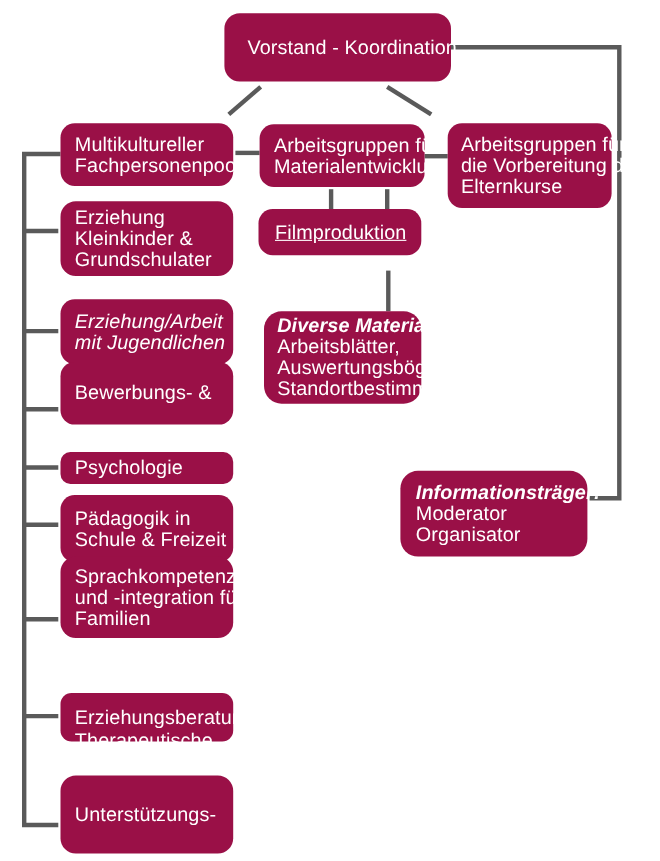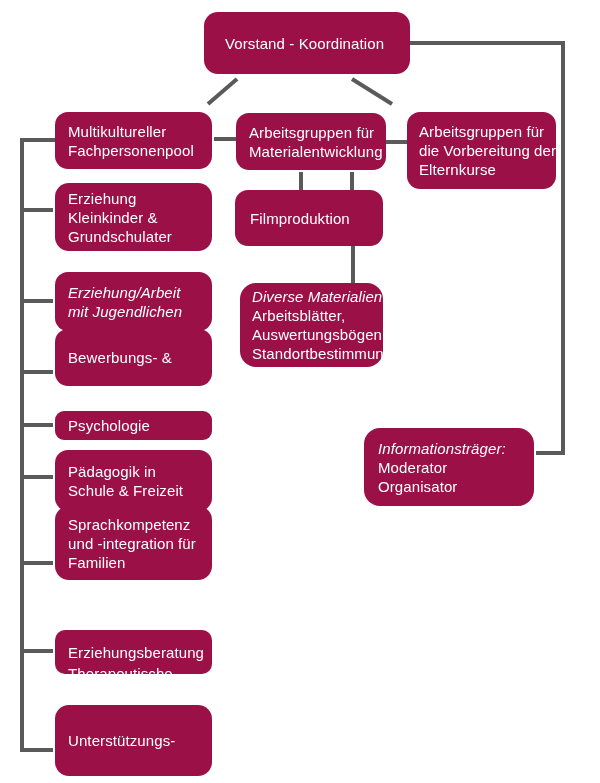--- a/index.html
+++ b/index.html
@@ -8,36 +8,36 @@
     width:600px;height:783px;
     background:#ffffff;
     font-family:"Liberation Sans",sans-serif;
     overflow:hidden;
   }
   #connectors{position:absolute;left:0;top:0;width:600px;height:783px;}
   .node{
     position:absolute;
     background:#9A1047;
     color:#ffffff;
-    font-size:15px;
+    font-size:18px;
     line-height:19px;
     display:flex;
     flex-direction:column;
     justify-content:center;
     box-sizing:border-box;
     letter-spacing:.1px;
   }
   .node .line{white-space:nowrap;}
-  .em{font-weight:normal;font-style:italic;}
+  .em{font-weight:bold;font-style:italic;}
 
   #nb-vorstand   {left:204px;top:12px; width:206px;height:62px;border-radius:14px;padding-left:21px;}
   #nb-multi      {left:55px; top:112px;width:157px;height:57px;border-radius:13px;padding-left:13px;}
   #nb-material   {left:236px;top:113px;width:150px;height:57px;border-radius:13px;padding-left:13px;}
   #nb-eltern     {left:407px;top:112px;width:149px;height:77px;border-radius:13px;padding-left:12px;}
-  #nb-film       {left:235px;top:190px;width:148px;height:56px;border-radius:13px;padding-left:15px;}
+  #nb-film       {left:235px;top:190px;width:148px;height:42px;border-radius:13px;padding-left:15px;text-decoration:underline;}
   #nb-diverse    {left:240px;top:283px;width:143px;height:84px;border-radius:16px;padding-left:12px;}
   #nb-erzklein   {left:55px; top:183px;width:157px;height:68px;border-radius:14px;padding-left:13px;}
   #nb-erzjugend  {left:55px; top:272px;width:157px;height:59px;border-radius:13px;padding-left:13px;font-style:italic;}
   #nb-bewerbung  {left:55px; top:329px;width:157px;height:57px;border-radius:13px;padding-left:13px;}
   #nb-psych      {left:55px; top:411px;width:157px;height:29px;border-radius:9px; padding-left:13px;}
   #nb-paed       {left:55px; top:450px;width:157px;height:61px;border-radius:13px;padding-left:13px;}
   #nb-sprach     {left:55px; top:506px;width:157px;height:74px;border-radius:14px;padding-left:13px;}
   #nb-beratung   {left:55px; top:630px;width:157px;height:44px;border-radius:10px;padding-left:13px;}
   #nb-therapie   {left:55px; top:705px;width:157px;height:71px;border-radius:14px;padding-left:13px;gap:48px;}
   #nb-info       {left:364px;top:428px;width:170px;height:78px;border-radius:16px;padding-left:14px;}

